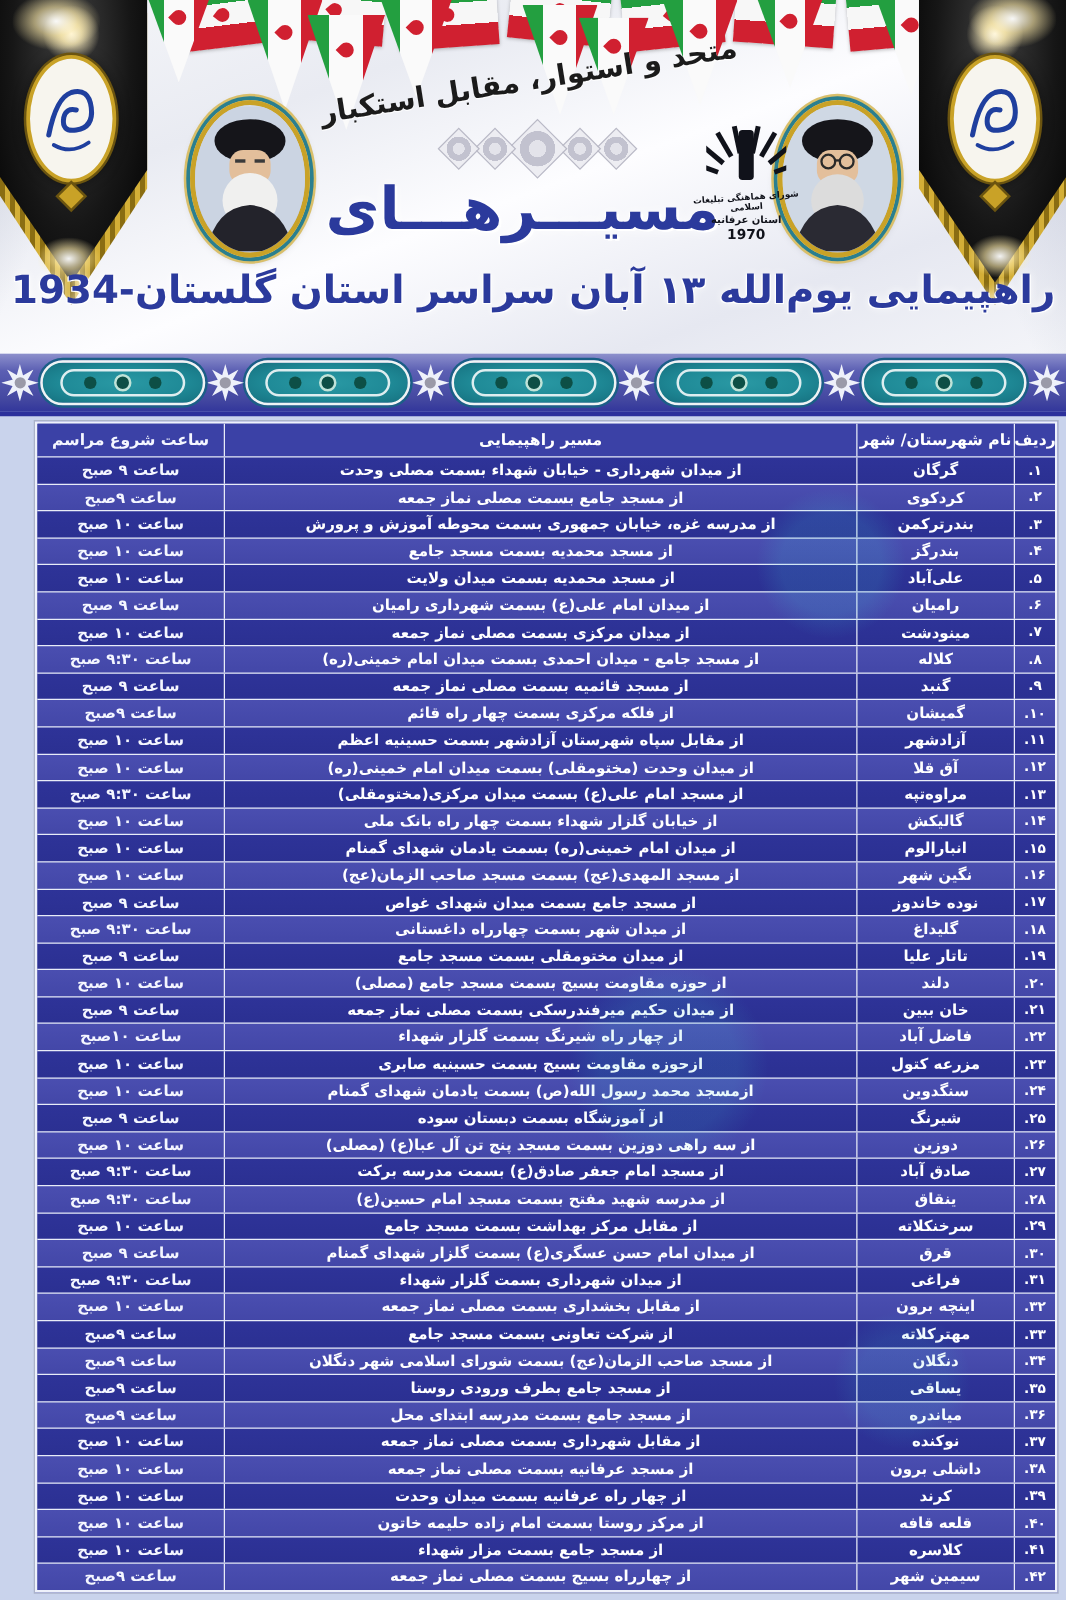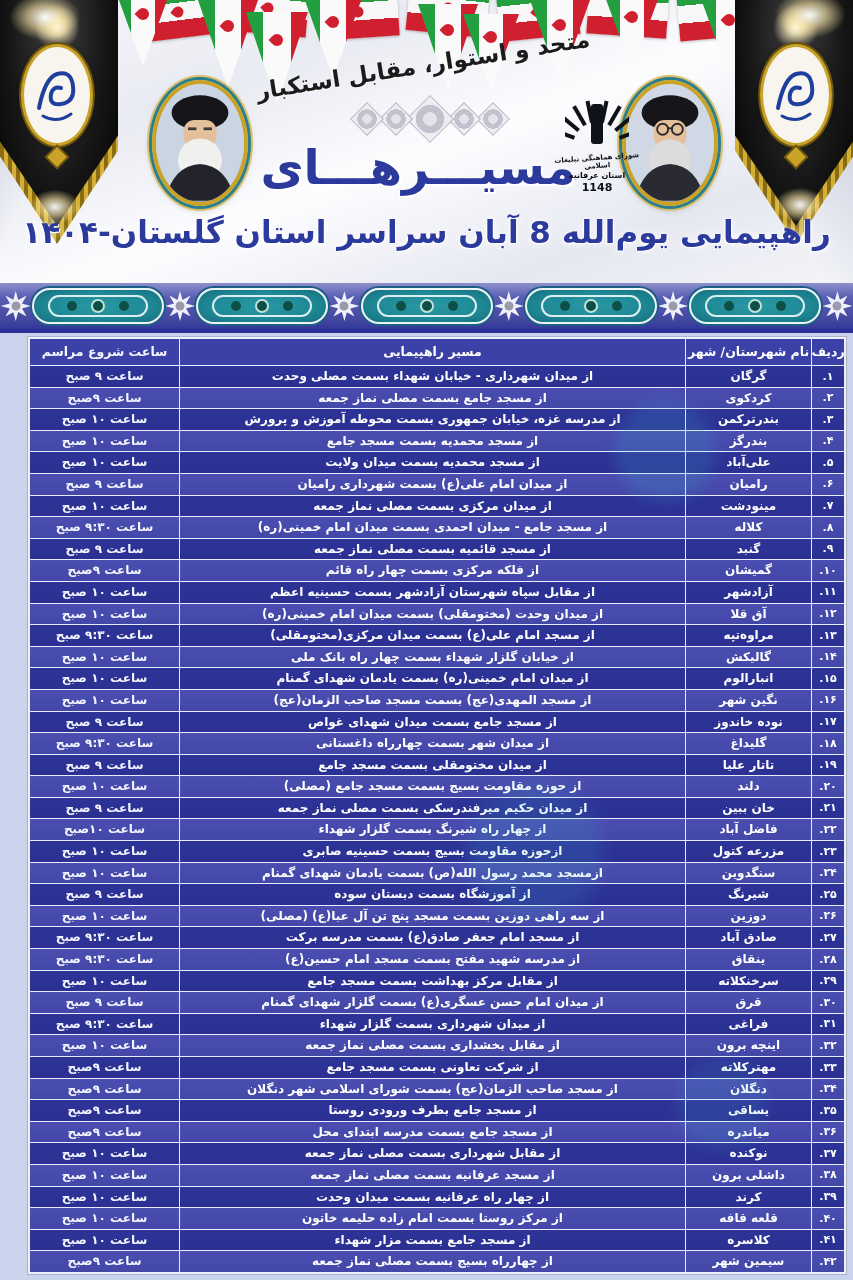--- a/index.html
+++ b/index.html
@@ -253,25 +253,25 @@
             <rect x="-2" y="-46" width="4" height="22" transform="rotate(12)"></rect>
             <rect x="-2" y="-46" width="4" height="22" transform="rotate(30)"></rect>
             <rect x="-2" y="-46" width="4" height="22" transform="rotate(50)"></rect>
             <rect x="-2" y="-46" width="4" height="22" transform="rotate(70)"></rect>
           </g>
           <rect x="26" y="8" width="12" height="40" rx="3"></rect>
         </g>
       </svg>
       <div class="logo-line1">شورای هماهنگی تبلیغات اسلامی</div>
       <div class="logo-line2">استان عرفانیه</div>
-      <div class="logo-year">1148</div>
+      <div class="logo-year">1970</div>
     </div>
 
     <div class="main-title">مسیـــرهـــای</div>
-    <div class="subtitle">راهپیمایی یوم‌الله 8 آبان سراسر استان گلستان-۱۴۰۴</div>
+    <div class="subtitle">راهپیمایی یوم‌الله ۱۳ آبان سراسر استان گلستان-1934</div>
   </div>
 
   <div class="tile-band">
     <span class="flake">
         <i></i>
       </span>
     <span class="cartouche"></span>
     <span class="flake">
         <i></i>
       </span>

